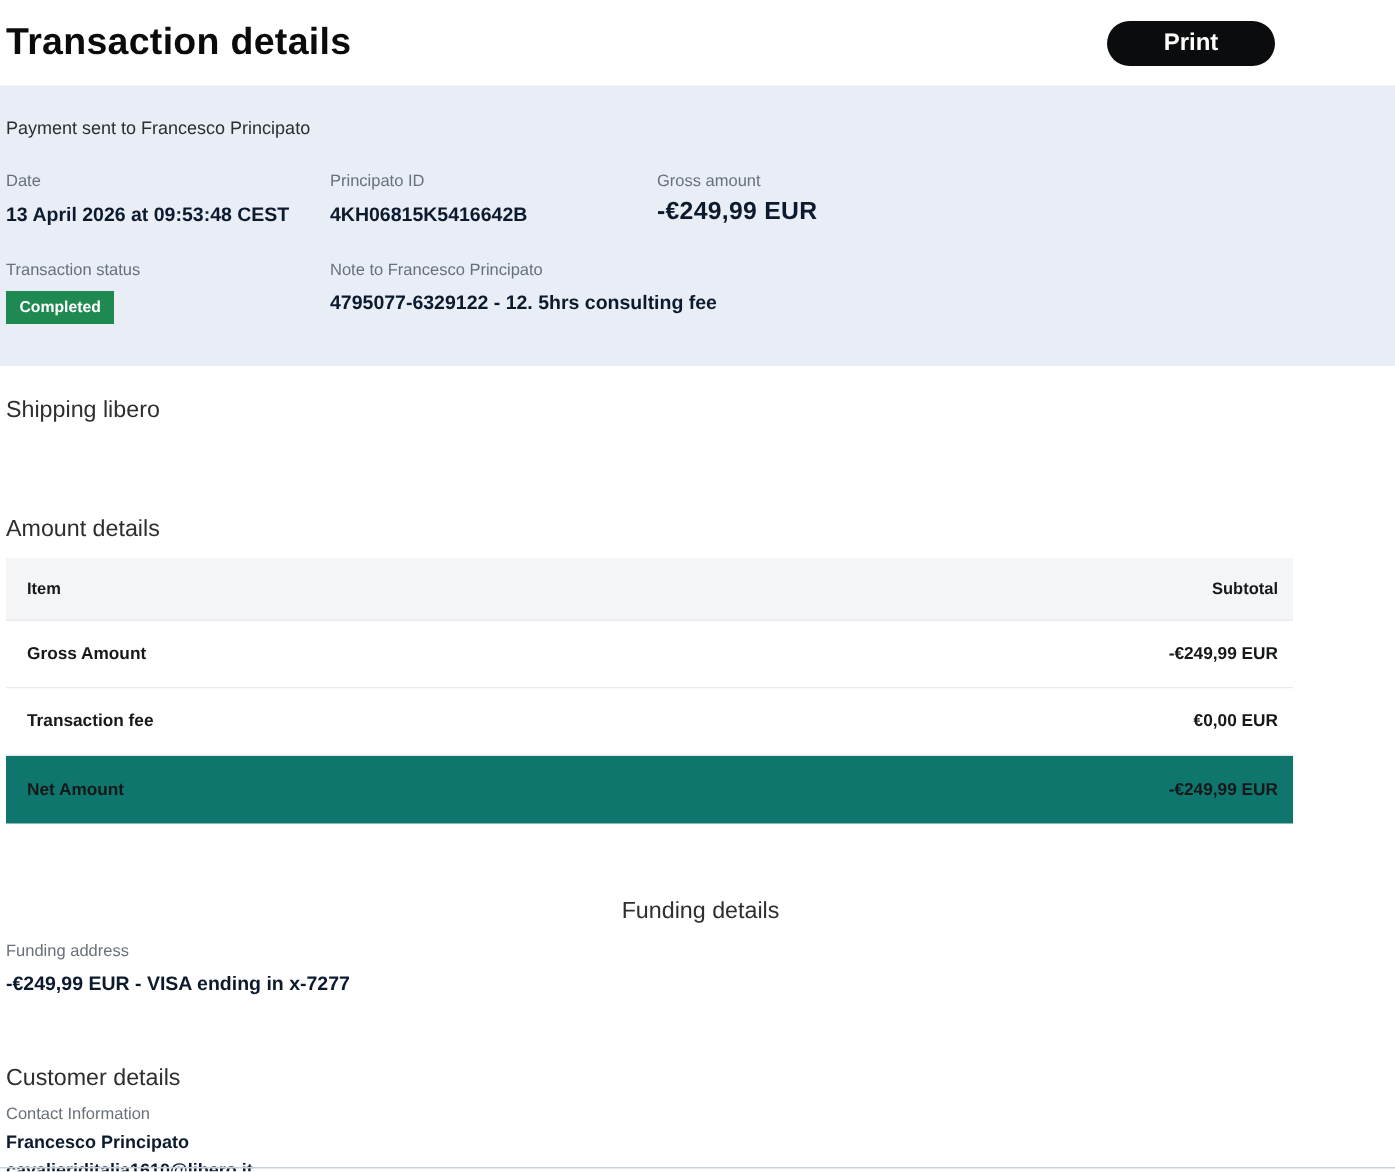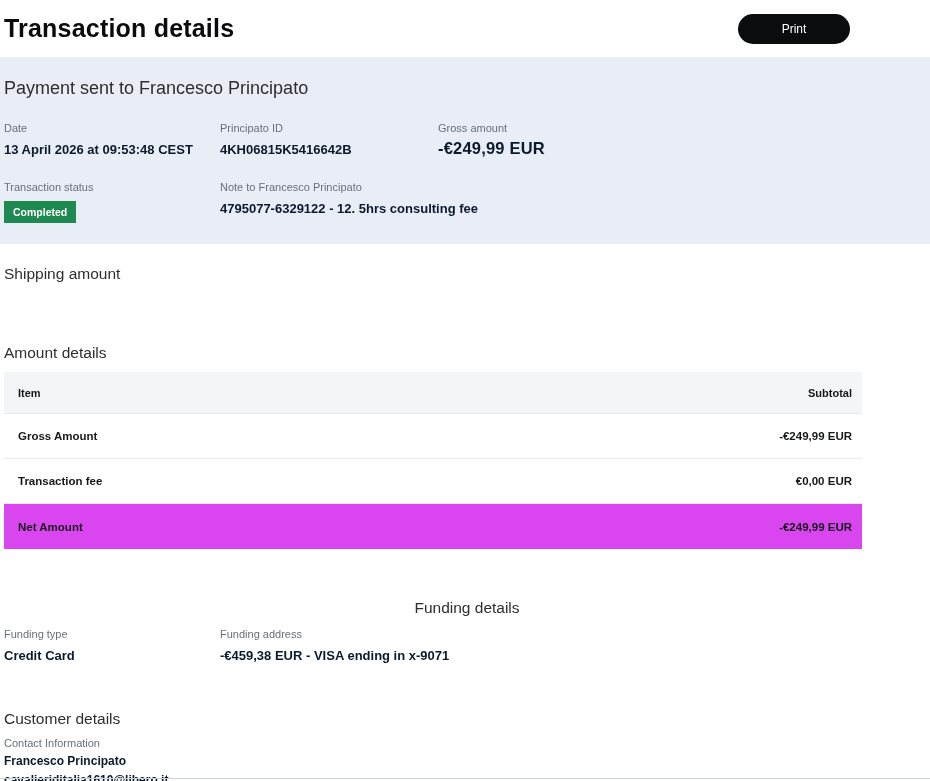--- a/index.html
+++ b/index.html
@@ -5,26 +5,26 @@
   * { margin: 0; padding: 0; box-sizing: border-box; }
   html, body { background: #ffffff; }
   body { font-family: "Liberation Sans", sans-serif; color: #2c2e2f; }
   .page { position: relative; width: 930px; height: 781px; background: #ffffff; overflow: hidden; }
 
   
   .header { height: 57px; display: flex; align-items: center; justify-content: space-between;
             padding: 0 80px 0 4px; }
   .page-title { font-size: 25px; font-weight: bold; color: #0b0b0d; letter-spacing: 0.2px; }
   .print-btn { background: #0b0c0e; color: #ffffff; border: none; border-radius: 16px;
-               width: 112px; height: 30px; font-size: 12px; font-weight: normal;
+               width: 112px; height: 30px; font-size: 16px; font-weight: bold;
                font-family: "Liberation Sans", sans-serif; cursor: pointer; }
 
   
   .summary-panel { background: #e9edf6; height: 187px; padding: 21px 4px 0 4px; }
-  .summary-heading { font-size: 18px; font-weight: 400; color: #2c2e2f; }
+  .summary-heading { font-size: 12px; font-weight: 400; color: #2c2e2f; }
   .fields-row { display: flex; margin-top: 23px; }
   .col-1 { width: 216px; }
   .col-2 { width: 217px; }
   .col-3 { width: 218px; }
   .col-4 { flex: 1; }
   .field-label { font-size: 11px; color: #68707a; }
   .field-value { font-size: 13px; font-weight: bold; color: #0c1a2e; margin-top: 8px; }
   .gross-value { font-size: 16.5px; font-weight: bold; color: #0c1a2e; margin-top: 5px; letter-spacing: 0.2px; }
   .status-badge { display: inline-block; margin-top: 8px; background: #1e8a52; color: #ffffff;
                   font-size: 10.5px; font-weight: bold; padding: 5px 9px; border-radius: 0; }
@@ -36,21 +36,21 @@
   .funding-heading { margin-top: 50px; text-align: center; }
   .customer-heading{ margin-top: 47px; }
 
   
   .amount-table { margin: 10px 0 0 4px; width: 858px; }
   .t-row { display: flex; align-items: center; justify-content: space-between;
            padding: 0 10px 0 14px; }
   .t-head { height: 42px; background: #f4f5f7; border-bottom: 1px solid #e8eaed; }
   .t-head .t-cell { font-size: 11px; font-weight: bold; color: #16181a; }
   .t-body-row { height: 45px; background: #ffffff; border-bottom: 1px solid #e8eaed; }
-  .t-body-row.shaded { background: #d946ef; border-bottom: none; }
+  .t-body-row.shaded { background: #0f766e; border-bottom: none; }
   .t-cell { font-size: 11.5px; color: #16181a; font-weight: 600; }
   .t-cell.right { text-align: right; }
 
   
   .funding-fields { display: flex; margin-top: 11px; padding-left: 4px; }
   .funding-col-1 { width: 216px; }
   .funding-col-2 { flex: 1; }
 
   
   .customer-block { padding-left: 4px; }
@@ -92,21 +92,21 @@
         <div class="field-label">Transaction status</div>
         <span class="status-badge">Completed</span>
       </div>
       <div class="col-4">
         <div class="field-label">Note to Francesco Principato</div>
         <div class="field-value">4795077-6329122 - 12. 5hrs consulting fee</div>
       </div>
     </div>
   </div>
 
-  <div class="section-heading shipping-heading">Shipping amount</div>
+  <div class="section-heading shipping-heading">Shipping libero</div>
 
   <div class="section-heading amount-heading">Amount details</div>
 
   <div class="amount-table">
     <div class="t-row t-head">
       <div class="t-cell">Item</div>
       <div class="t-cell right">Subtotal</div>
     </div>
     <div class="t-row t-body-row">
       <div class="t-cell">Gross Amount</div>
@@ -117,27 +117,23 @@
       <div class="t-cell right">€0,00 EUR</div>
     </div>
     <div class="t-row t-body-row shaded">
       <div class="t-cell">Net Amount</div>
       <div class="t-cell right">-€249,99 EUR</div>
     </div>
   </div>
 
   <div class="section-heading funding-heading">Funding details</div>
   <div class="funding-fields">
-    <div class="funding-col-1">
-      <div class="field-label">Funding type</div>
-      <div class="field-value">Credit Card</div>
-    </div>
     <div class="funding-col-2">
       <div class="field-label">Funding address</div>
-      <div class="field-value">-€459,38 EUR - VISA ending in x-9071</div>
+      <div class="field-value">-€249,99 EUR - VISA ending in x-7277</div>
     </div>
   </div>
 
   <div class="section-heading customer-heading">Customer details</div>
   <div class="customer-block">
     <div class="contact-label">Contact Information</div>
     <div class="contact-line">Francesco Principato</div>
     <div class="contact-line">cavalieriditalia1610@libero.it</div>
   </div>
 

